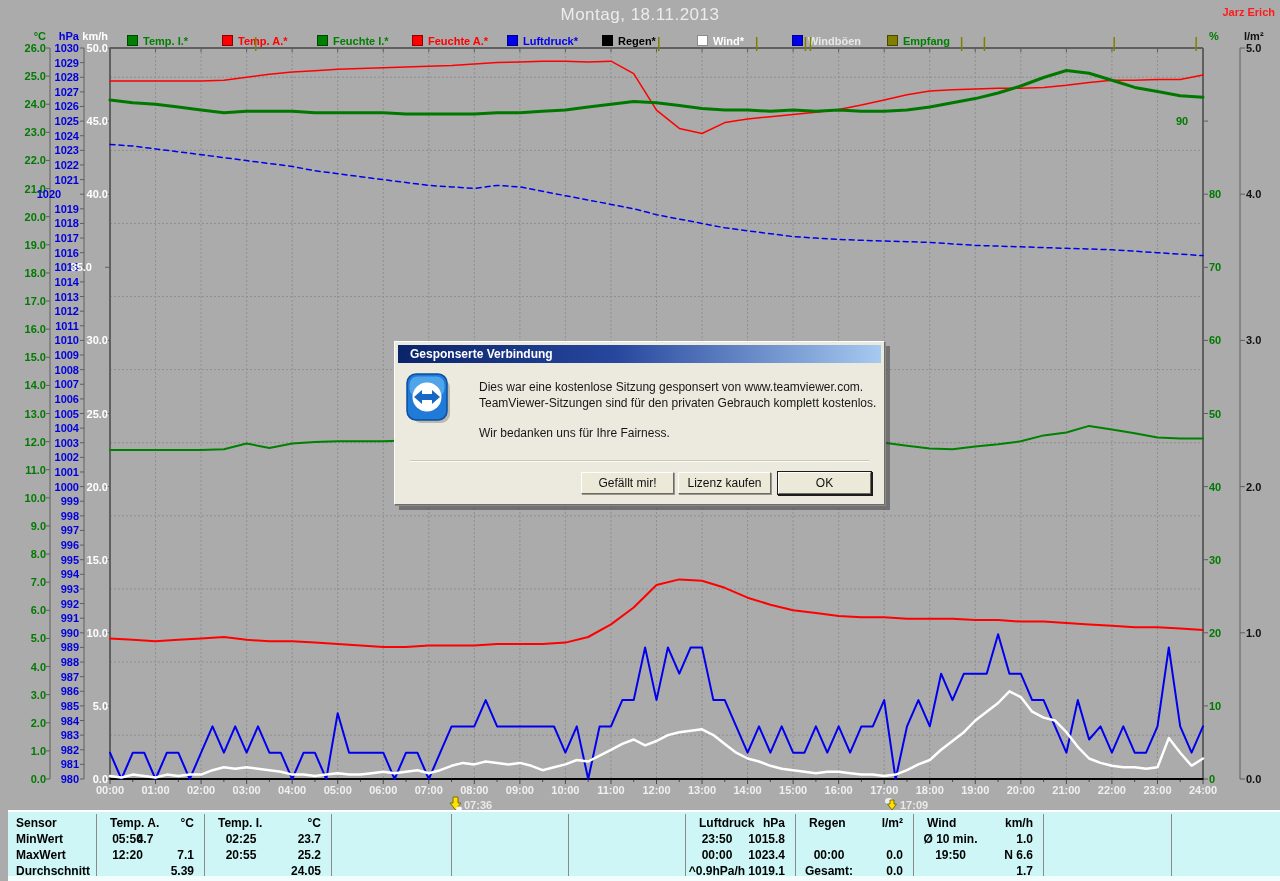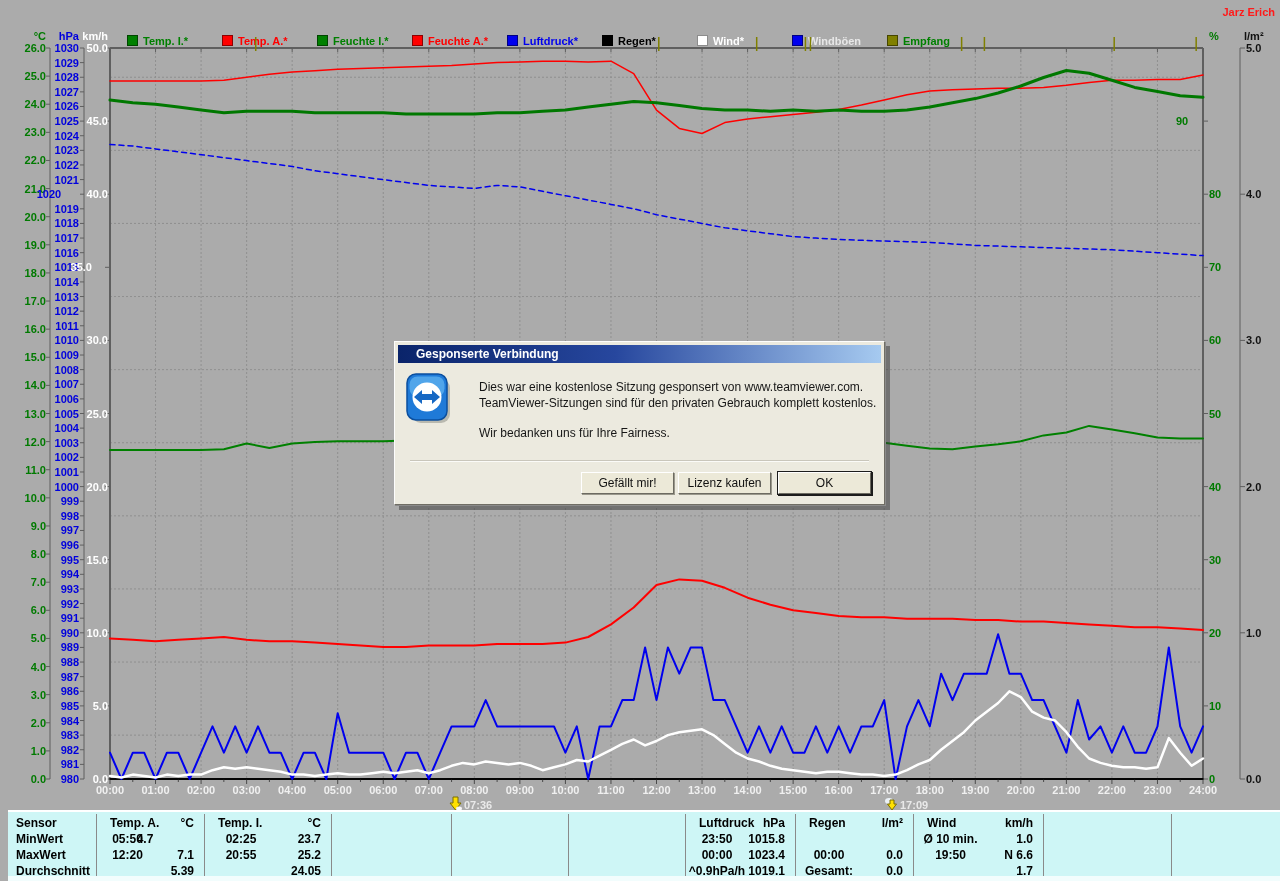--- a/index.html
+++ b/index.html
@@ -16,21 +16,21 @@
   #chart-svg{position:absolute;left:0;top:0;}
   #chart-layer{position:absolute;left:0;top:0;width:1280px;height:881px;}
   .marker{position:absolute;top:796px;height:16px;white-space:nowrap;}
   .marker-tx{font:bold 11px "Liberation Sans",sans-serif;color:#e9e9e9;vertical-align:2px;margin-left:2px;}
   
   #dialog{position:absolute;left:394px;top:341px;width:489px;height:162px;background:#eceadf;
           border:1px solid;border-color:#fdfdfd #6f6d64 #6f6d64 #fdfdfd;
           box-shadow:1px 1px 0 #8a8a8a,5px 5px 0 rgba(55,55,55,.5);}
   .dlg-title{position:absolute;left:3px;top:3px;right:3px;height:18px;
              background:linear-gradient(90deg,#0a246a 0%,#27479e 45%,#a6caf0 100%);
-             color:#fff;font:bold 12px "Liberation Sans",sans-serif;line-height:18px;padding-left:18px;box-sizing:border-box;}
+             color:#fff;font:bold 12px "Liberation Sans",sans-serif;line-height:18px;padding-left:12px;box-sizing:border-box;}
   .dlg-line{position:absolute;left:84px;font-size:12px;color:#161616;white-space:nowrap;}
   .dlg-divider{position:absolute;left:15px;right:15px;top:118px;height:0;
                border-top:1px solid #c9c6bb;border-bottom:1px solid #fbfbf8;}
   .dlg-btn{position:absolute;top:130px;width:93px;height:22px;background:#ece9d8;
            border:1px solid;border-color:#ffffff #6c6a61 #6c6a61 #ffffff;
            box-shadow:1px 1px 0 #9a988c;font:12px "Liberation Sans",sans-serif;color:#111;
            text-align:center;line-height:20px;cursor:default;box-sizing:border-box;}
   .dlg-btn.default{box-shadow:0 0 0 1px #1c1c1c,1px 1px 0 1px #1c1c1c;}
   #dlg-icon{position:absolute;left:11px;top:31px;}
   
@@ -38,20 +38,21 @@
                  border-top:2px solid #ffffff;box-sizing:border-box;}
   .tbl-sep{position:absolute;top:2px;bottom:5px;width:1px;background:#8a8a8a;}
   .tbl-cell{position:absolute;font:bold 12px "Liberation Sans",sans-serif;color:#000;line-height:16px;white-space:nowrap;}
   .tbl-bottom{position:absolute;left:0;right:0;bottom:0;height:5px;background:#f2fdfd;}
 </style>
 </head>
 <body>
 
 <div id="app">
 
+  <div class="hdr-date">Montag, 18.11.2013</div>
   <div class="hdr-user">Jarz Erich</div>
 
   <span class="unit-label" style="left:20px;width:26px;text-align:right;color:#007a00;">°C</span>
   <span class="unit-label" style="left:48px;width:31px;text-align:right;color:#0000dd;">hPa</span>
   <span class="unit-label" style="left:74px;width:34px;text-align:right;color:#ffffff;">km/h</span>
   <span class="unit-label" style="left:1209px;color:#007a00;">%</span>
   <span class="unit-label" style="left:1244px;color:#111111;">l/m²</span>
 
   <div id="legend">
       <div class="legend-item" style="left: 127px;"><span class="legend-sw" style="background: rgb(0, 128, 0);"></span><span class="legend-tx" style="color: rgb(0, 128, 0);">Temp. I.*</span></div>

